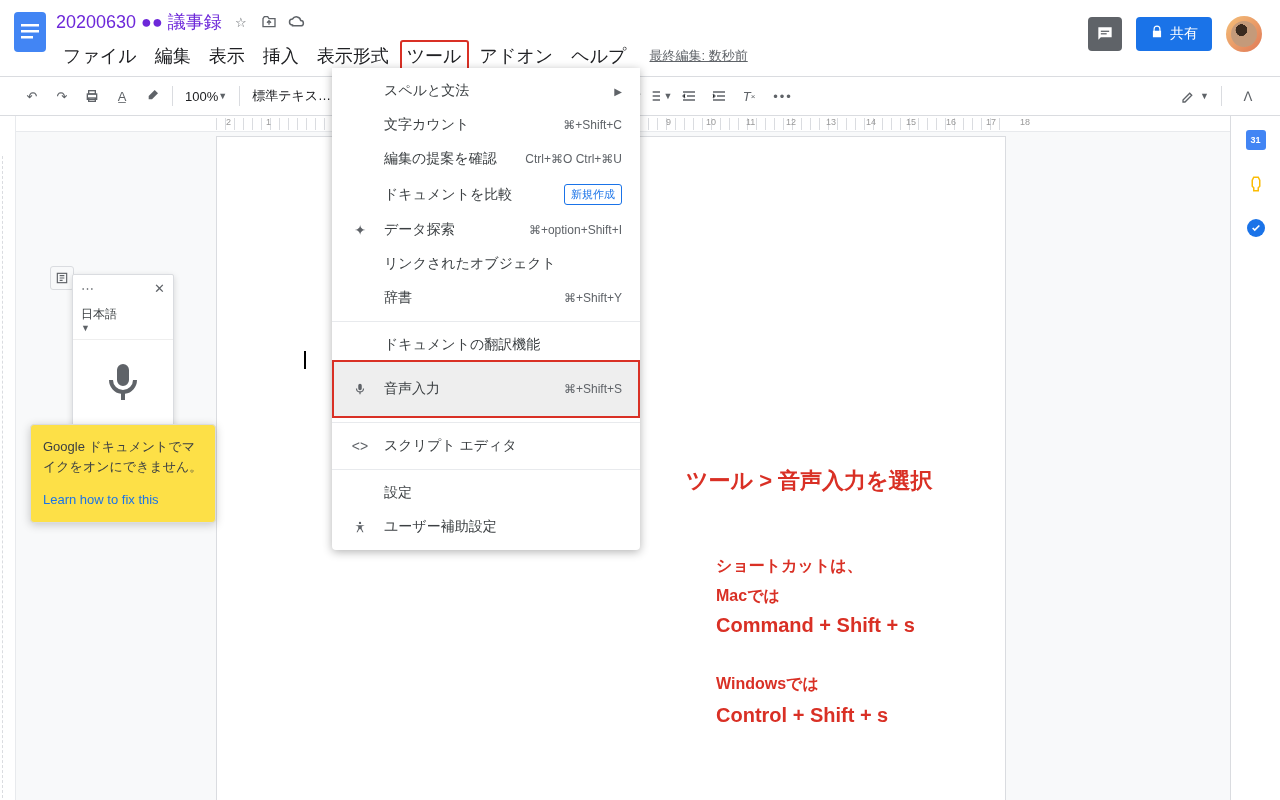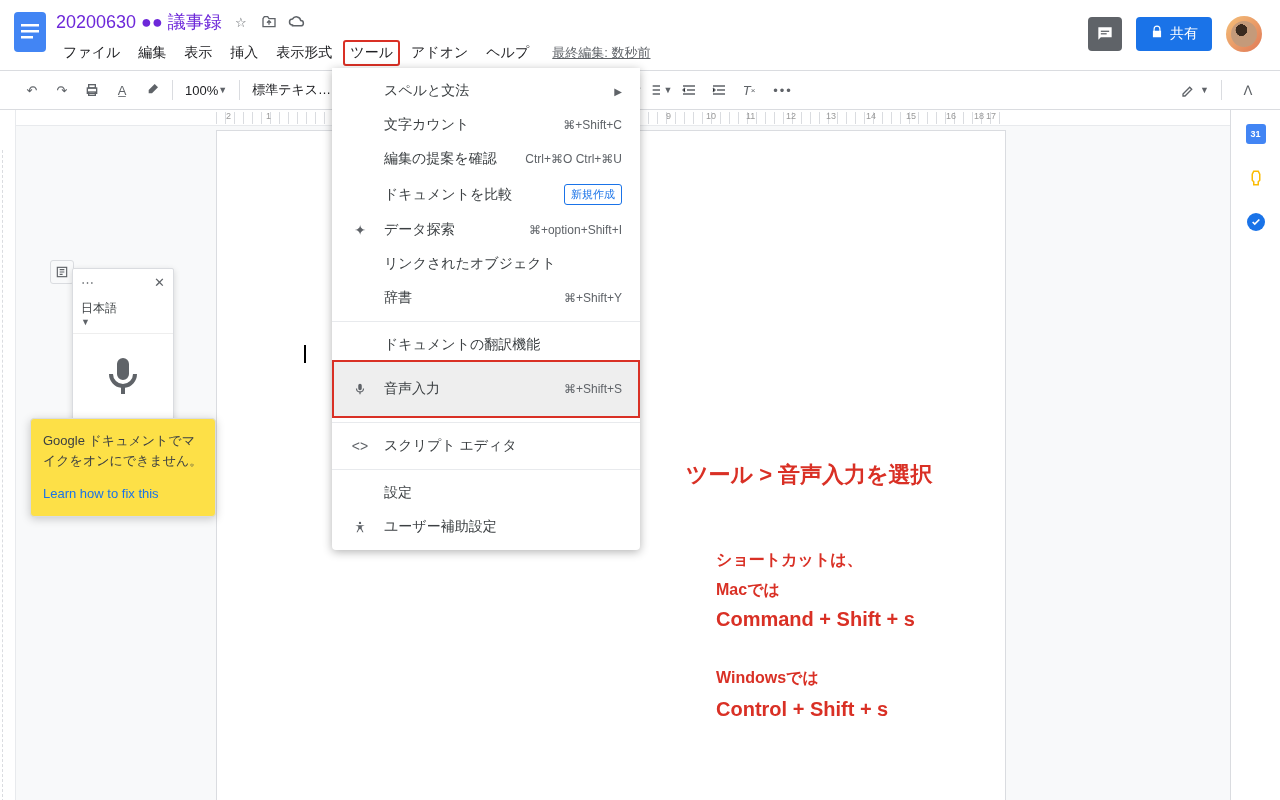--- a/index.html
+++ b/index.html
@@ -6,21 +6,21 @@
   body { font-family: Arial, "Hiragino Sans", sans-serif; font-size: 13px; color: #3c4043; background: #fff; width: 1280px; height: 800px; overflow: hidden; position: relative; }
   
   .header { display: flex; align-items: flex-start; padding: 8px 12px 0 12px; }
   .docs-icon { width: 36px; height: 48px; display: flex; align-items: center; justify-content: center; margin-right: 8px; }
   .docs-icon svg { width: 32px; height: 40px; }
   .title-area { flex: 1; }
   .title-row { display: flex; align-items: center; gap: 10px; padding: 2px 0; }
   .doc-title { font-size: 18px; color: #6d28d9; }
   .title-icon { color: #5f6368; width: 18px; height: 18px; display:flex; align-items:center; justify-content:center;}
   .menubar { display: flex; align-items: center; gap: 4px; margin-top: 4px; }
-  .menu-item { padding: 4px 7px; font-size: 14px; color: #202124; border-radius: 3px; cursor: pointer; position: relative; }
+  .menu-item { padding: 4px 7px; font-size: 18px; color: #202124; border-radius: 3px; cursor: pointer; position: relative; }
   .menu-item.active { border: 2px solid #d93025; padding: 2px 5px; }
   .last-edit { color: #5f6368; text-decoration: underline; margin-left: 12px; font-size: 13px; }
   .header-right { display: flex; align-items: center; gap: 14px; padding-right: 6px; padding-top: 8px;}
   .comment-badge { width: 34px; height: 34px; background: #5f6368; border-radius: 4px; display: flex; align-items: center; justify-content: center; color: #fff; }
   .share-btn { background: #1a73e8; color: #fff; border-radius: 4px; padding: 8px 14px; display: flex; gap: 6px; font-size: 14px; font-weight: 500; }
   .avatar { width: 36px; height: 36px; border-radius: 50%; overflow: hidden; background: linear-gradient(135deg,#f4c07a,#e07856); position:relative; }
   .avatar::after{content:"";position:absolute;inset:5px;border-radius:50%;background:radial-gradient(circle at 40% 35%, #3a2a1f 25%, #c49a7a 26%);}
   
   .toolbar { display: flex; align-items: center; border-top: 1px solid #dadce0; border-bottom: 1px solid #dadce0; padding: 4px 18px; gap: 2px; height: 40px; margin-top: 4px; }
   .tb-btn { width: 28px; height: 28px; display: flex; align-items: center; justify-content: center; color: #5f6368; border-radius: 3px; }
@@ -254,21 +254,21 @@
       <span class="ruler-num" style="left:330px;">1</span>
       <span class="ruler-num" style="left:650px;">9</span>
         <span class="ruler-num" style="left:690px;">10</span>
       <span class="ruler-num" style="left:730px;">11</span>
         <span class="ruler-num" style="left:770px;">12</span>
       <span class="ruler-num" style="left:810px;">13</span>
         <span class="ruler-num" style="left:850px;">14</span>
       <span class="ruler-num" style="left:890px;">15</span>
         <span class="ruler-num" style="left:930px;">16</span>
       <span class="ruler-num" style="left:970px;">17</span>
-        <span class="ruler-num" style="left:958px;">18</span>
+        <span class="ruler-num" style="left:1004px;">18</span>
     </div>
     <div class="page"></div>
     <div class="cursor-blink"></div>
 
     <div class="outline-btn">
         <svg width="14" height="14" viewBox="0 0 24 24" stroke="#5f6368" stroke-width="2" fill="none">
           <rect x="4" y="4" width="16" height="16"></rect>
           <path d="M8 8h8M8 12h8M8 16h5"></path>
         </svg>
       </div>

